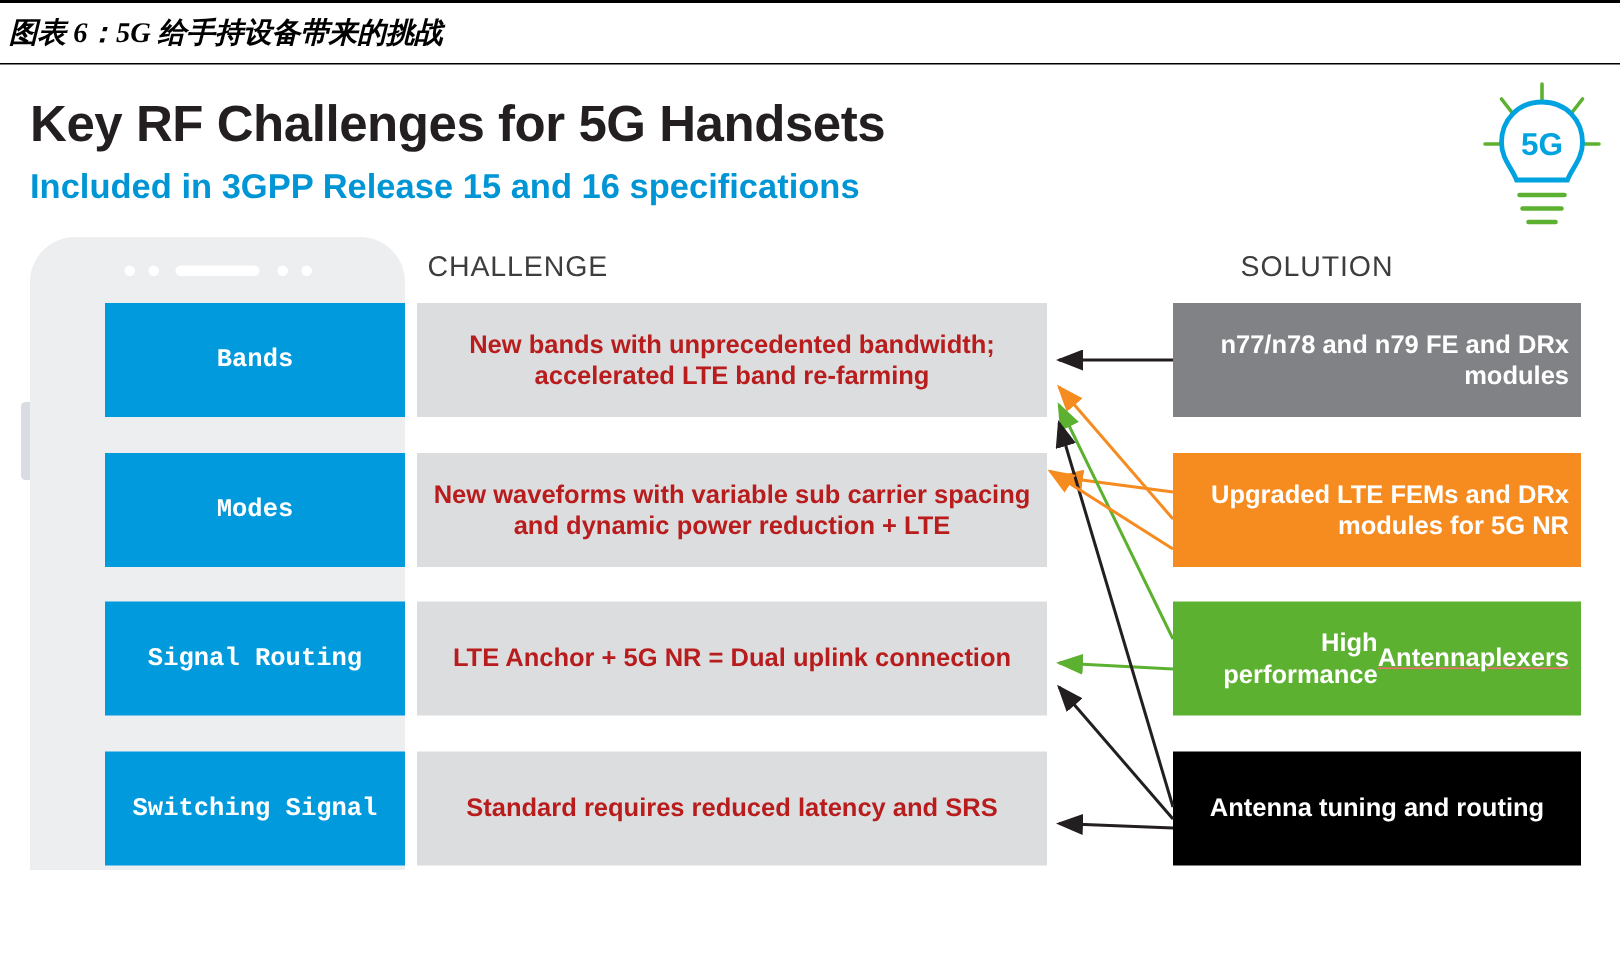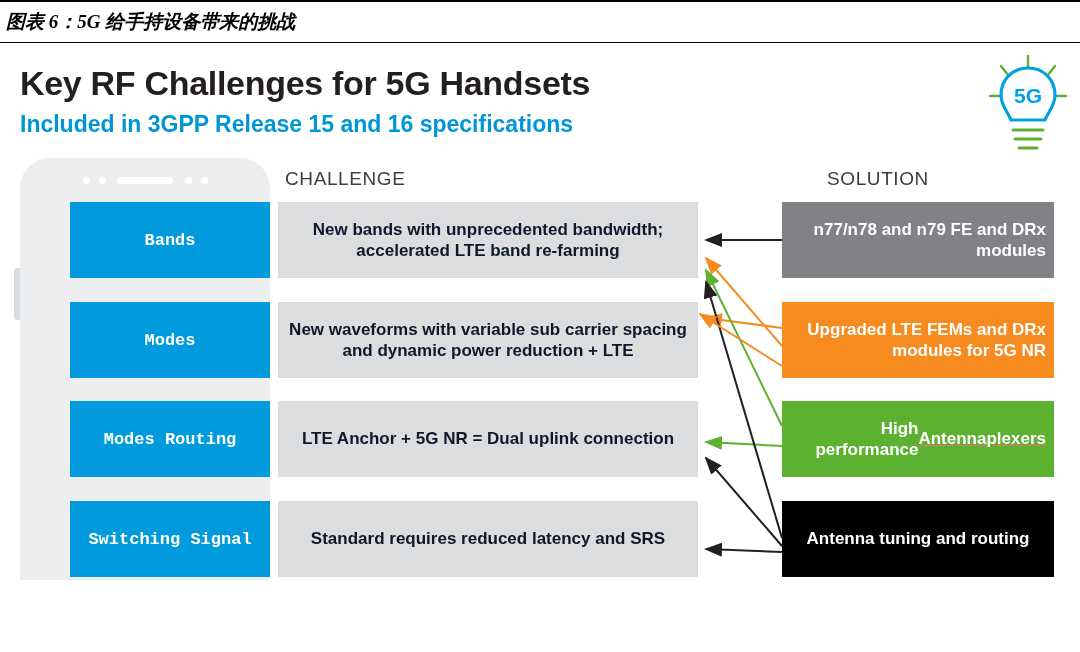--- a/index.html
+++ b/index.html
@@ -185,21 +185,21 @@
   
   .desc-box {
     position: absolute;
     left: 278px;
     width: 420px;
     height: 76px;
     background: #dcdddf;
     display: flex;
     align-items: center;
     justify-content: center;
-    color: #0f172a;
+    color: #b91c1c;
     font-weight: bold;
     font-size: 17px;
     text-align: center;
     line-height: 1.25;
     padding: 0 8px;
     box-sizing: border-box;
   }
   #desc-0 { top: 156px; }
   #desc-1 { top: 256px; }
   #desc-2 { top: 355px; }
@@ -283,21 +283,21 @@
       <div id="phone-dot-r1"></div>
       <div id="phone-dot-r2"></div>
       <div id="phone-side-btn"></div>
     </div>
 
     <div id="hdr-challenge" class="col-header">CHALLENGE</div>
     <div id="hdr-solution" class="col-header">SOLUTION</div>
 
     <div id="label-0" class="label-box">Bands</div>
     <div id="label-1" class="label-box">Modes</div>
-    <div id="label-2" class="label-box">Modes Routing</div>
+    <div id="label-2" class="label-box">Signal Routing</div>
     <div id="label-3" class="label-box">Switching Signal</div>
 
     <div id="desc-0" class="desc-box">New bands with unprecedented bandwidth; accelerated LTE band re-farming</div>
     <div id="desc-1" class="desc-box">New waveforms with variable sub carrier spacing and dynamic power reduction + LTE</div>
     <div id="desc-2" class="desc-box">LTE Anchor + 5G NR = Dual uplink connection</div>
     <div id="desc-3" class="desc-box">Standard requires reduced latency and SRS</div>
 
     <div id="sol-0" class="sol-box">n77/n78 and n79 FE and DRx modules</div>
     <div id="sol-1" class="sol-box">Upgraded LTE FEMs and DRx modules for 5G NR</div>
     <div id="sol-2" class="sol-box">

